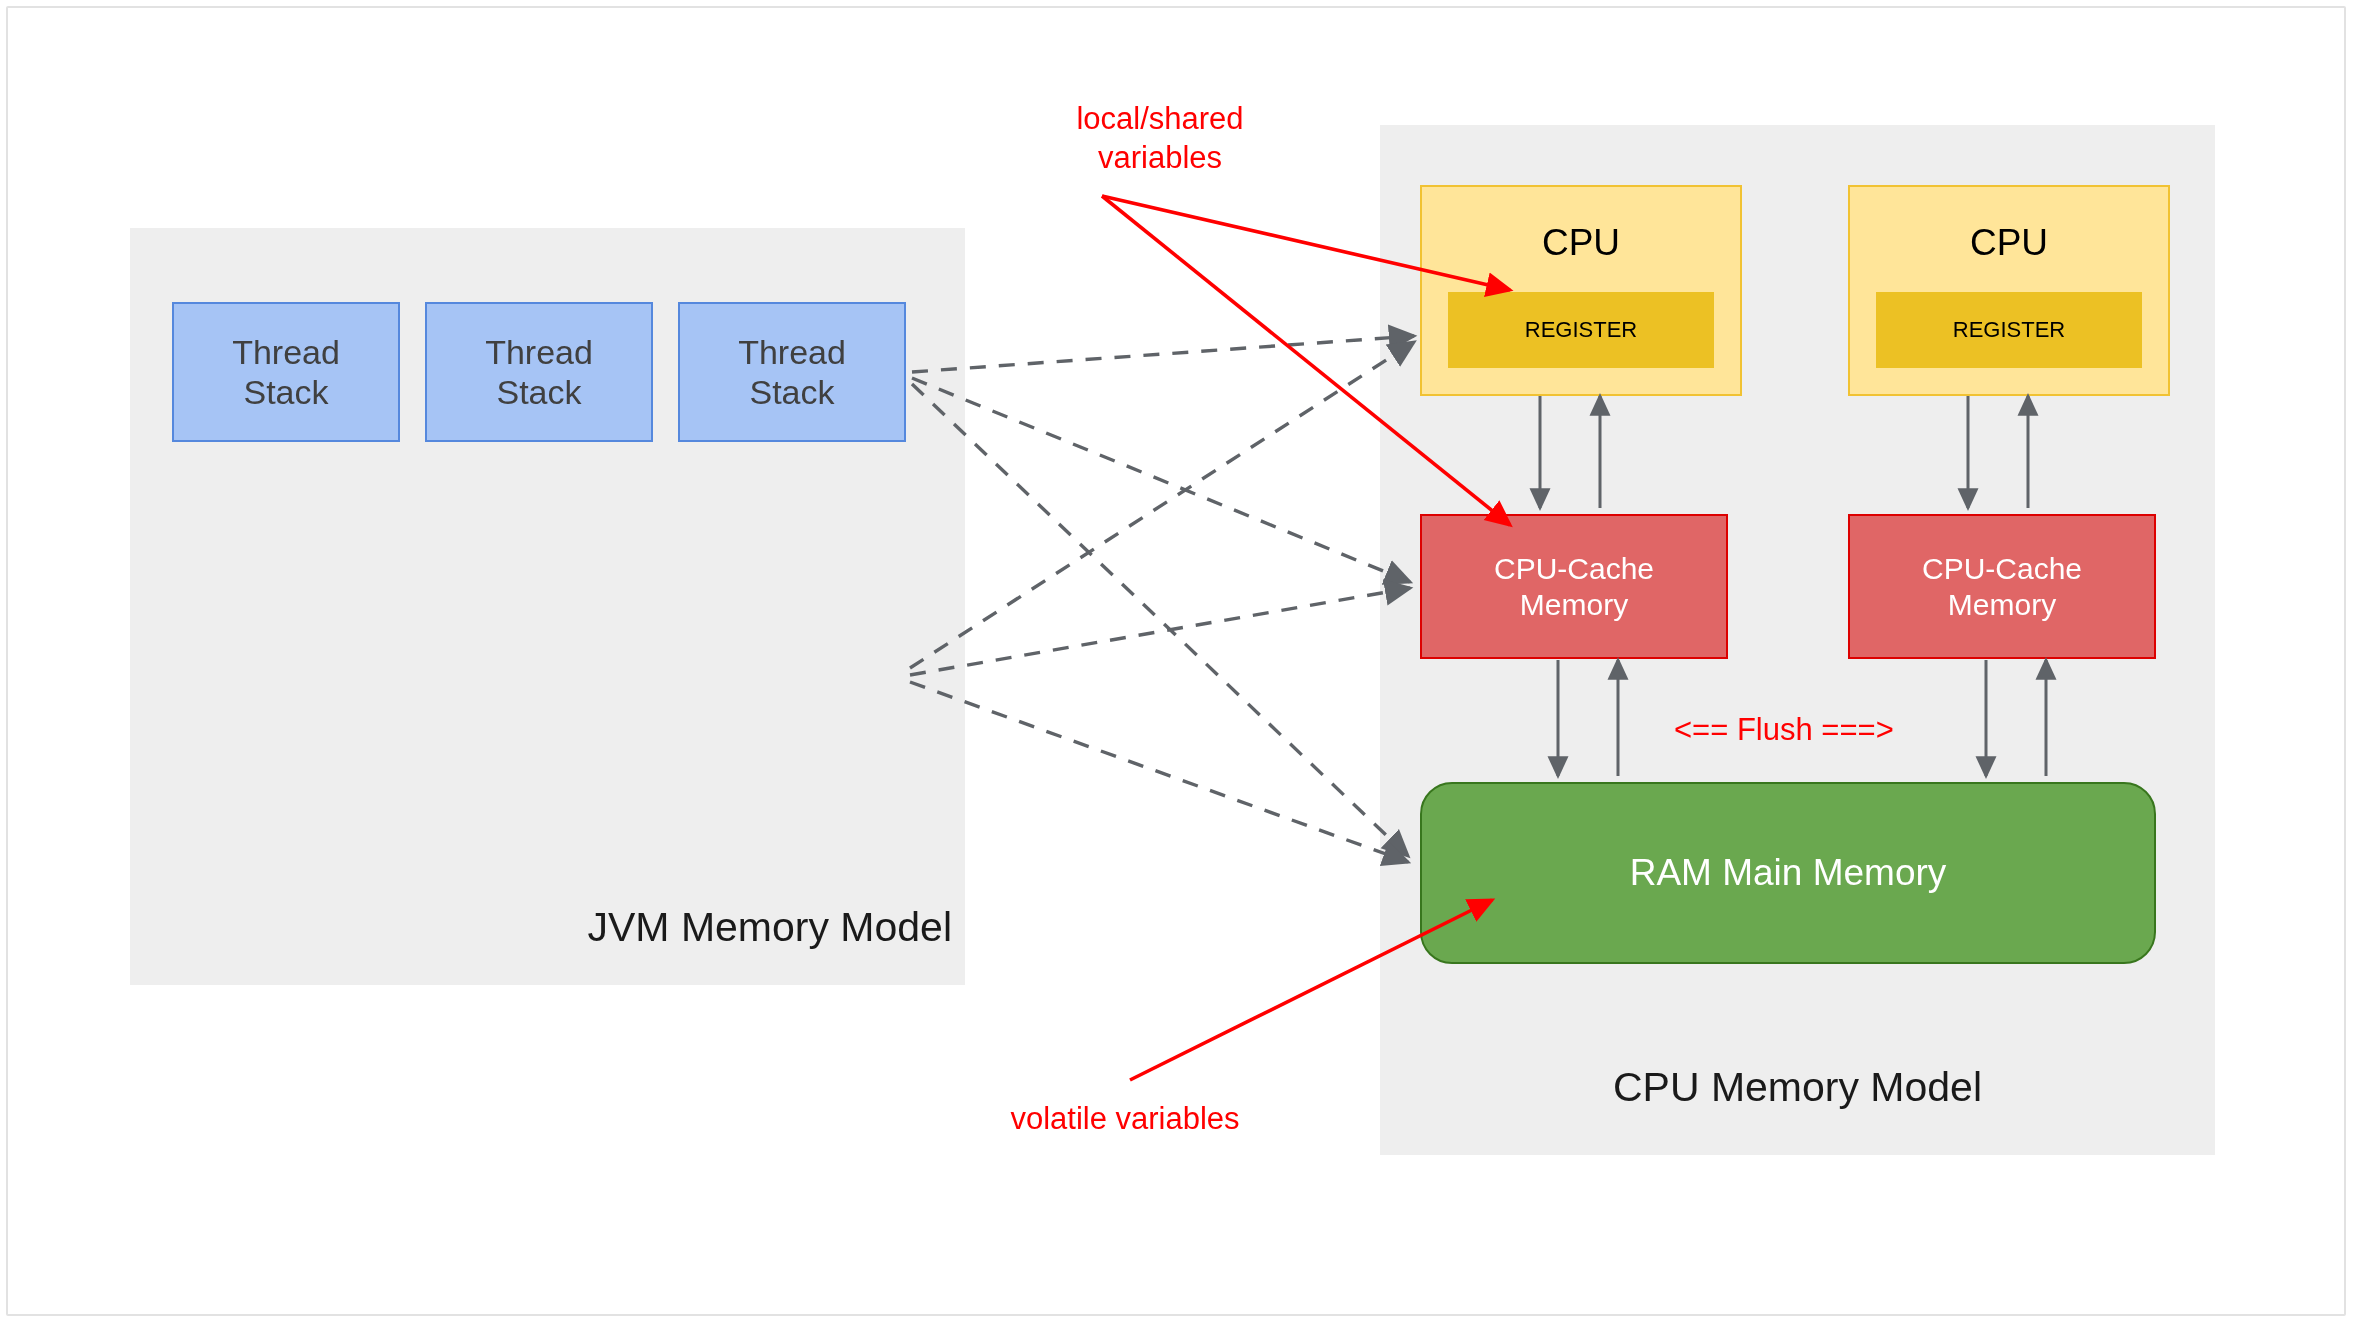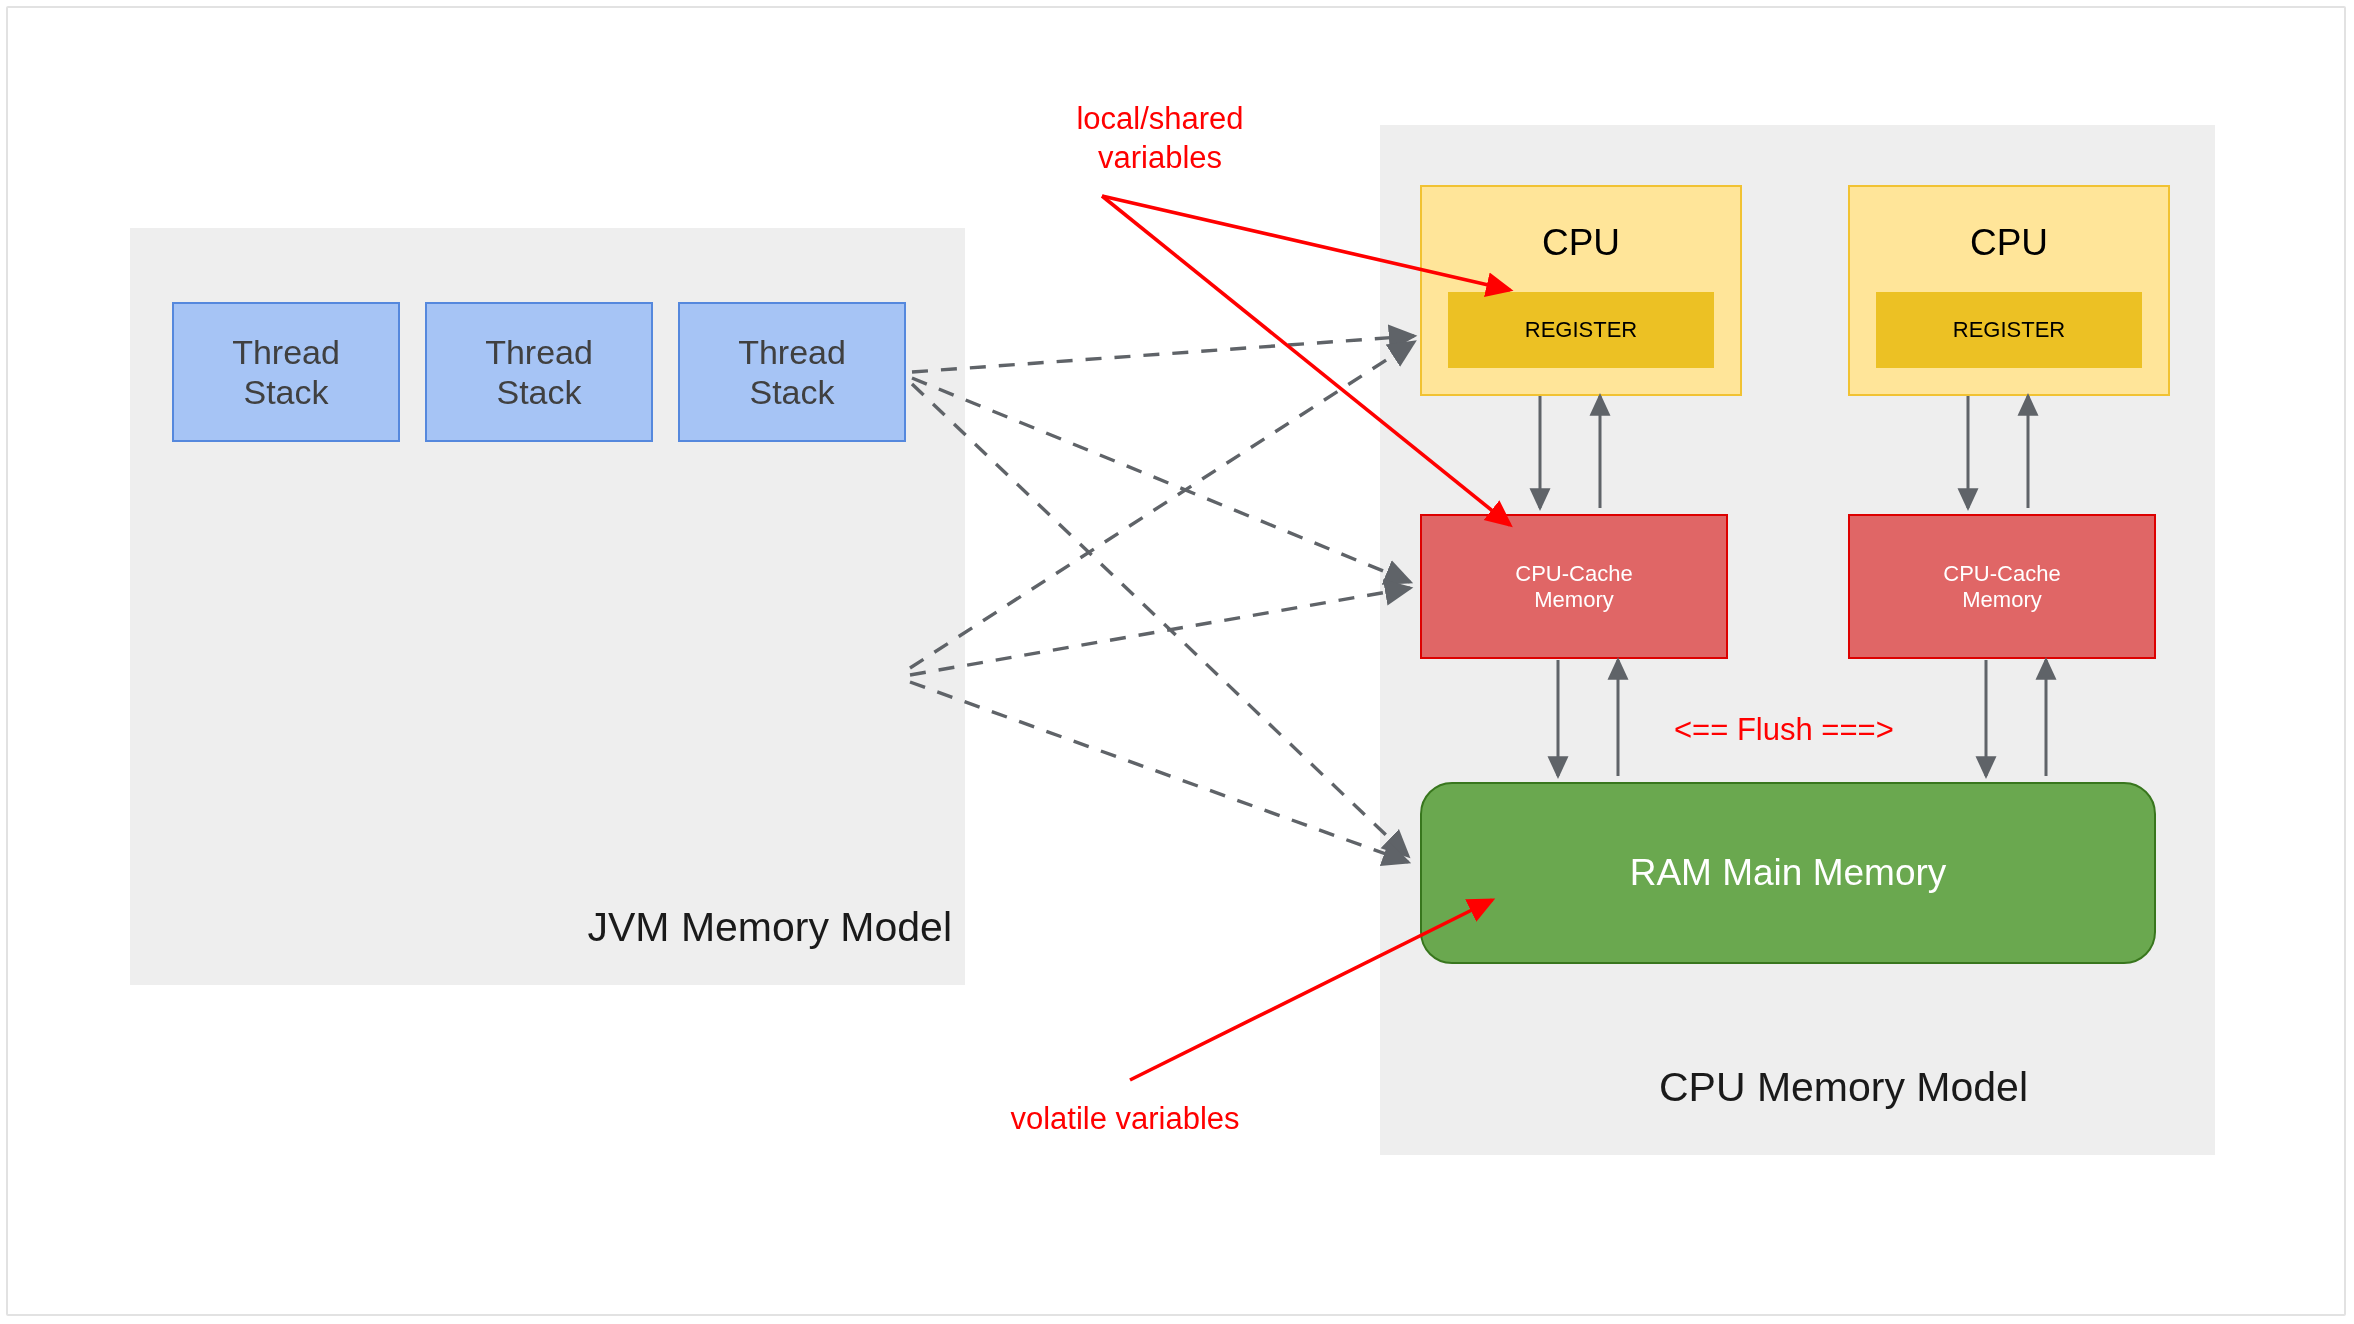--- a/index.html
+++ b/index.html
@@ -76,21 +76,21 @@
   .register {
     background: #ecc124;
     border: none;
     color: #000000;
     font-size: 22px;
   }
   .cache {
     background: #e06666;
     border: 2px solid #dd0000;
     color: #ffffff;
-    font-size: 22px;
+    font-size: 30px;
   }
   .ram {
     background: #6aa84f;
     border: 2px solid #38761d;
     color: #ffffff;
     font-size: 37px;
   }
 
   .annotation {
     position: absolute;
@@ -163,21 +163,21 @@
   </div>
   <div class="node cache" style="left:1848px; top:514px; width:308px; height:145px;">
     <span style="white-space:pre-line;">CPU-Cache
 Memory</span>
   </div>
 
   <div class="node ram" style="left:1420px; top:782px; width:736px; height:182px;border-radius:32px;">
     <span>RAM Main Memory</span>
   </div>
 
-  <div class="container-label" style="left:1380px; top:1065px; width:835px;margin-left:46px;">CPU Memory Model</div>
+  <div class="container-label" style="left:1380px; top:1065px; width:835px;">CPU Memory Model</div>
 
   <div class="annotation" style="left:960px; top:100px; width:400px;">local/shared
 variables</div>
 
   <div class="annotation" style="left:930px; top:1100px; width:390px;">volatile variables</div>
 
   <div class="flush-label" style="left:1674px; top:712px;">&lt;== Flush ===&gt;</div>
 
   <svg class="overlay" viewBox="0 0 2354 1324" xmlns="http://www.w3.org/2000/svg">
     <defs>

